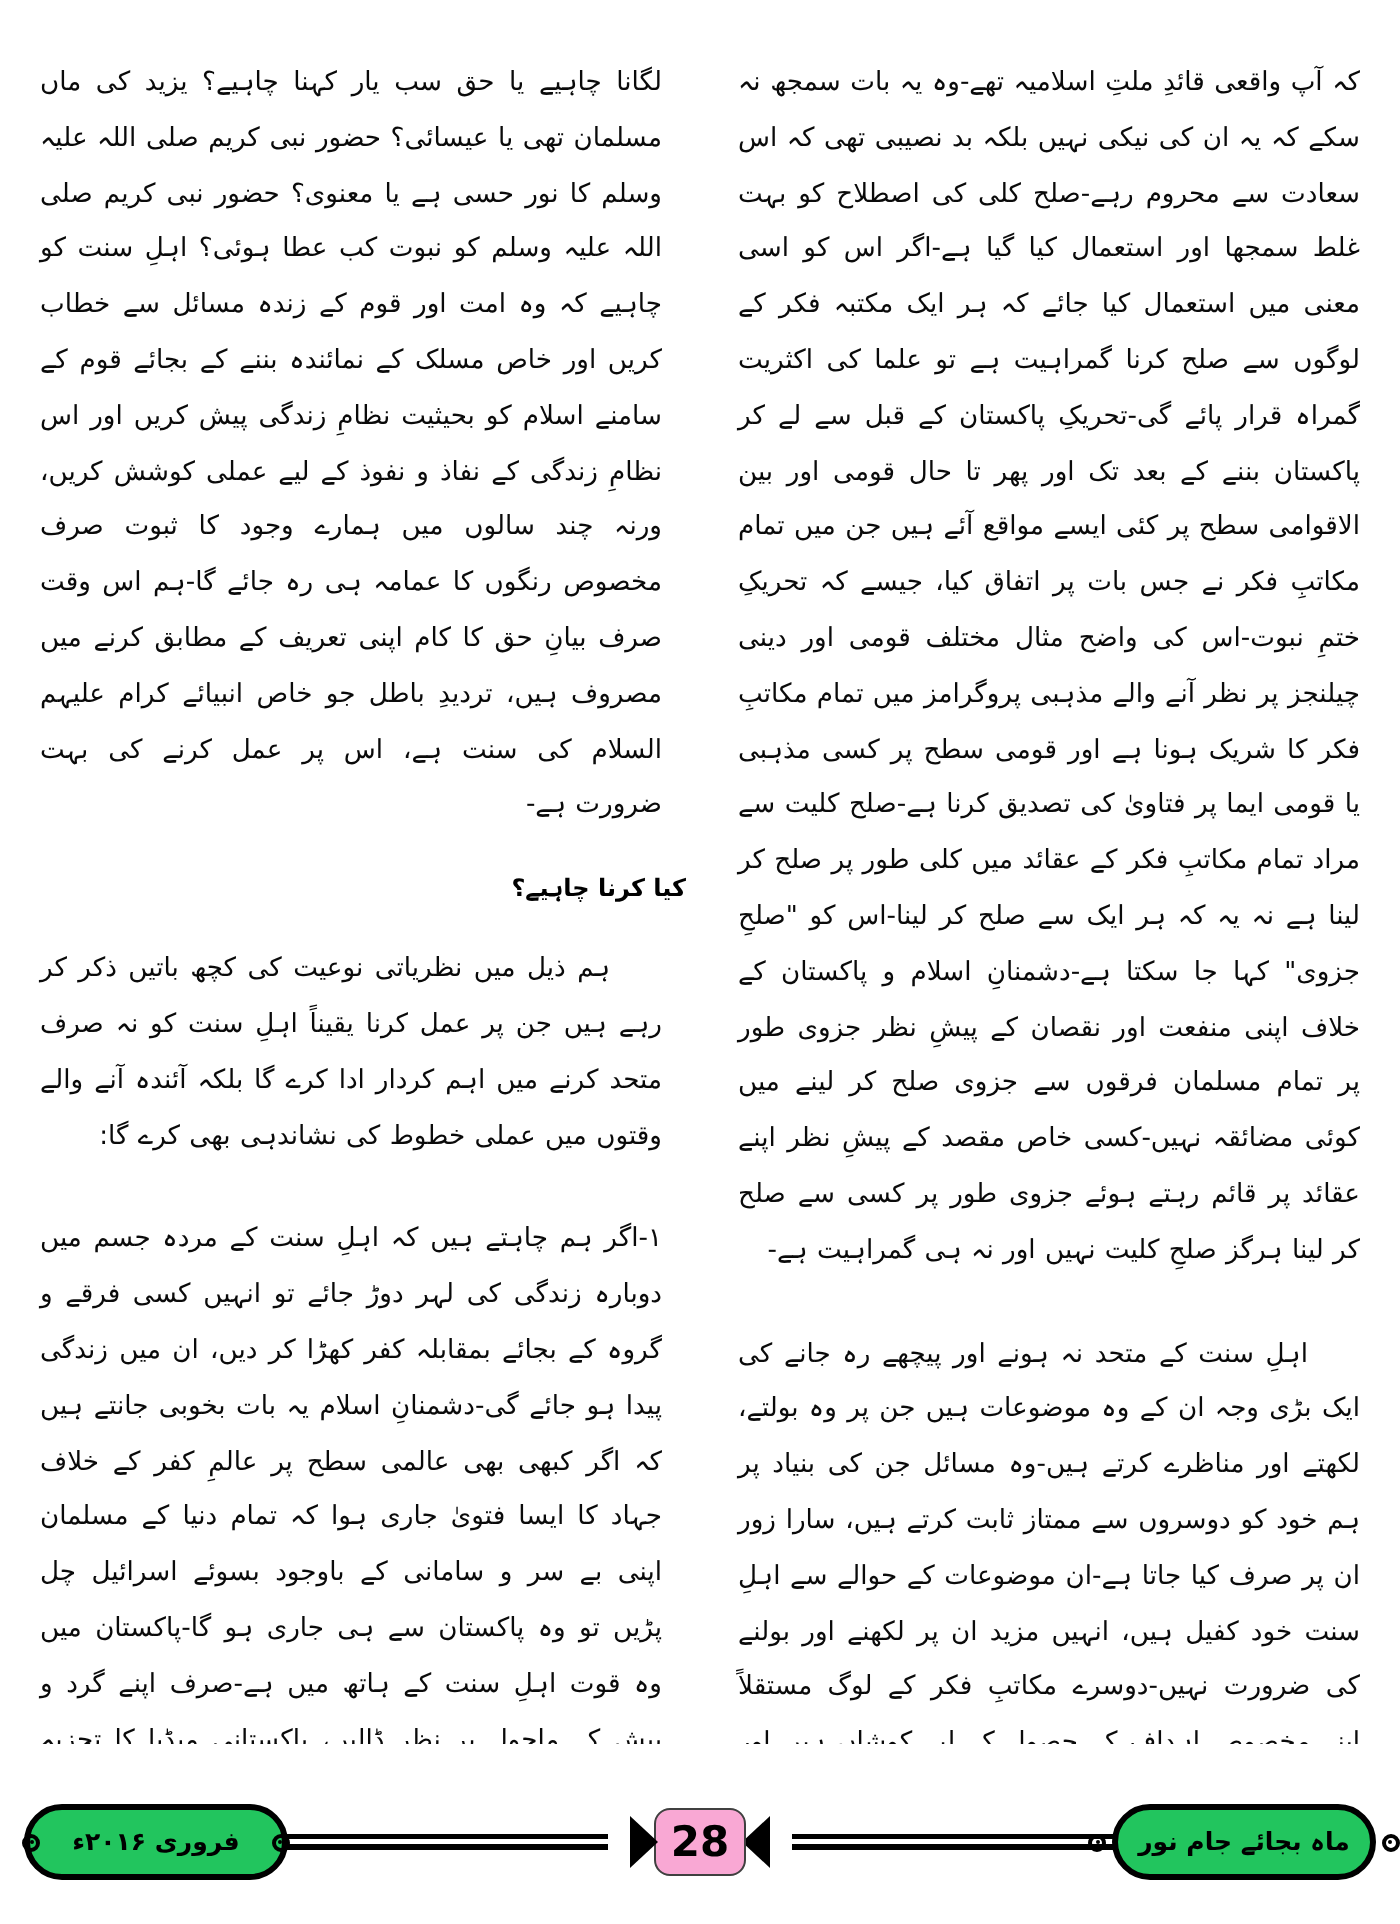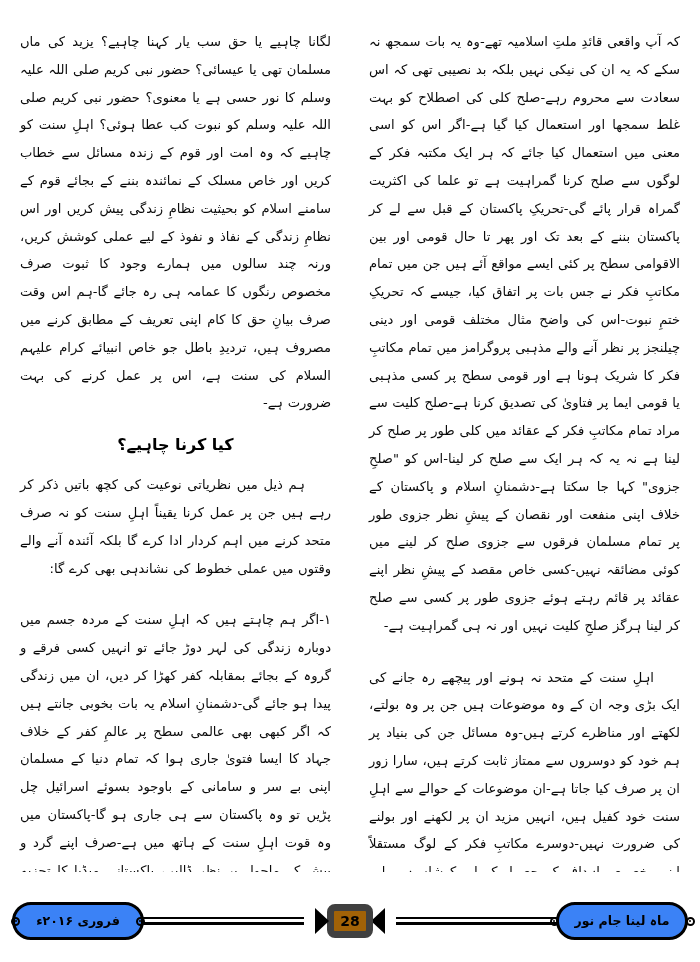--- a/index.html
+++ b/index.html
@@ -55,23 +55,22 @@
     margin: 12px;
     padding: 0;
     -webkit-font-smoothing: none;
   }
 
   .utext.indent { text-indent: 26px; }
 
   
   .uheading {
     direction: rtl;
-    text-align: center;
-    font-family: "DejaVu Sans", sans-serif;
-    font-size: 16px;
+    font-family: "DejaVu Sans", sans-serif;
+    font-size: 12px;
     font-weight: bold;
     line-height: 29px;
     color: #000000;
     margin: 1px 0 0 0;
     padding: 0;
     white-space: nowrap;
   }
 
   
   .footer {
@@ -95,21 +94,21 @@
   .rule-left  { left: 138px;  width: 166px; }
   .rule-right { right: 138px; width: 166px; }
 
   .cap {
     position: absolute;
     top: 12px;
     height: 38px;
     box-sizing: border-box;
     border: 3.5px solid #000;
     border-radius: 19px;
-    background: #3b82f6;
+    background: #22c55e;
     display: flex;
     align-items: center;
     justify-content: center;
     gap: 16px;
     padding: 0 9px;
     direction: rtl;
   }
   .cap-left  { left: 12px;  width: 132px; }
   .cap-right { right: 12px; width: 132px; }
 
@@ -155,28 +154,28 @@
     border-top: 13px solid transparent;
     border-bottom: 13px solid transparent;
   }
   .wing-l { border-right: 14px solid #000; }
   .wing-r { border-left: 14px solid #000; }
 
   .pagenum {
     width: 46px;
     height: 34px;
     box-sizing: border-box;
-    border: 7px solid #404040;
+    border: 1px solid #404040;
     border-radius: 8px;
-    background: #a16207;
+    background: #f9a8d4;
     display: flex;
     align-items: center;
     justify-content: center;
     font-family: "DejaVu Sans", sans-serif;
-    font-size: 14px;
+    font-size: 21px;
     font-weight: bold;
     color: #000;
     margin: 0 -2px;
   }
 </style>
 </head>
 <body>
 
 <div class="page">
 
@@ -201,21 +200,21 @@
 
   </div>
 
   <div class="footer">
 
     <div class="rule-line rule-right"></div>
     <div class="rule-line rule-left"></div>
 
     <div class="cap cap-right">
       <span class="bullet-ring"></span>
-      <span class="cap-text">ماہ لینا جام نور</span>
+      <span class="cap-text">ماہ بجائے جام نور</span>
       <span class="bullet-ring"></span>
     </div>
 
     <div class="cap cap-left">
       <span class="bullet-ring"></span>
       <span class="cap-text">فروری ۲۰۱۶ء</span>
       <span class="bullet-ring"></span>
     </div>
 
     <div class="pagenum-wrap">

